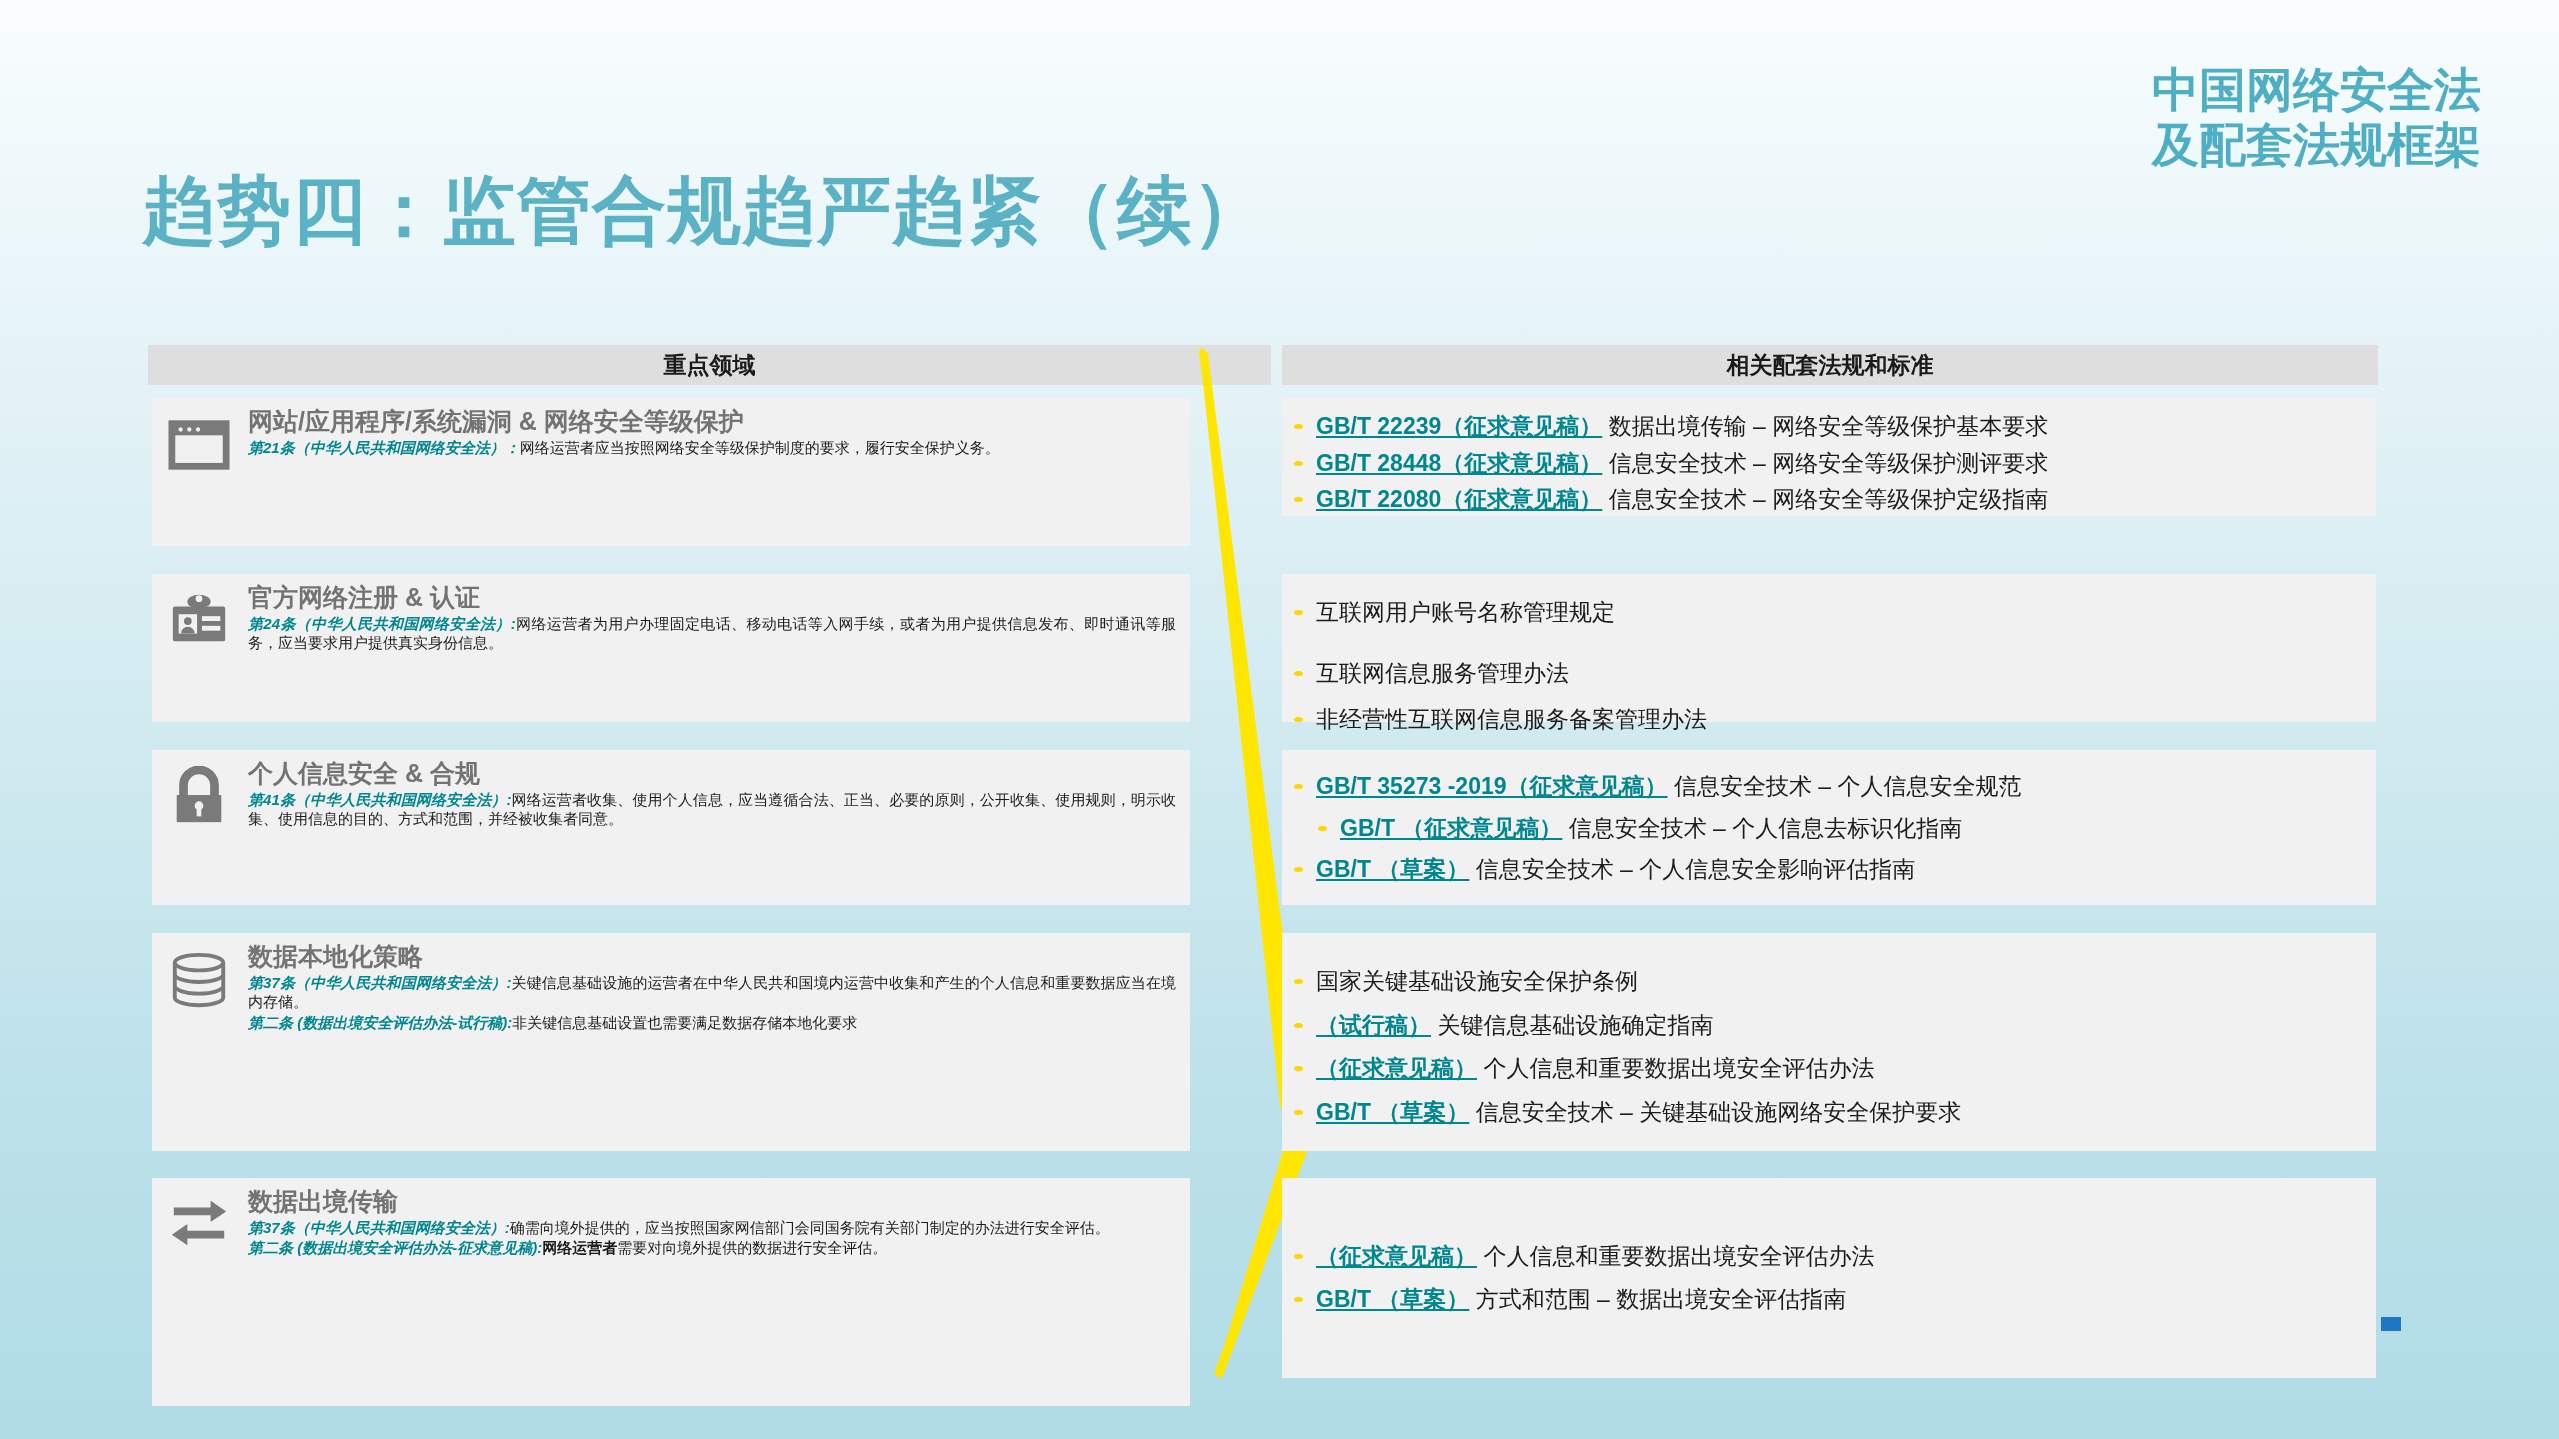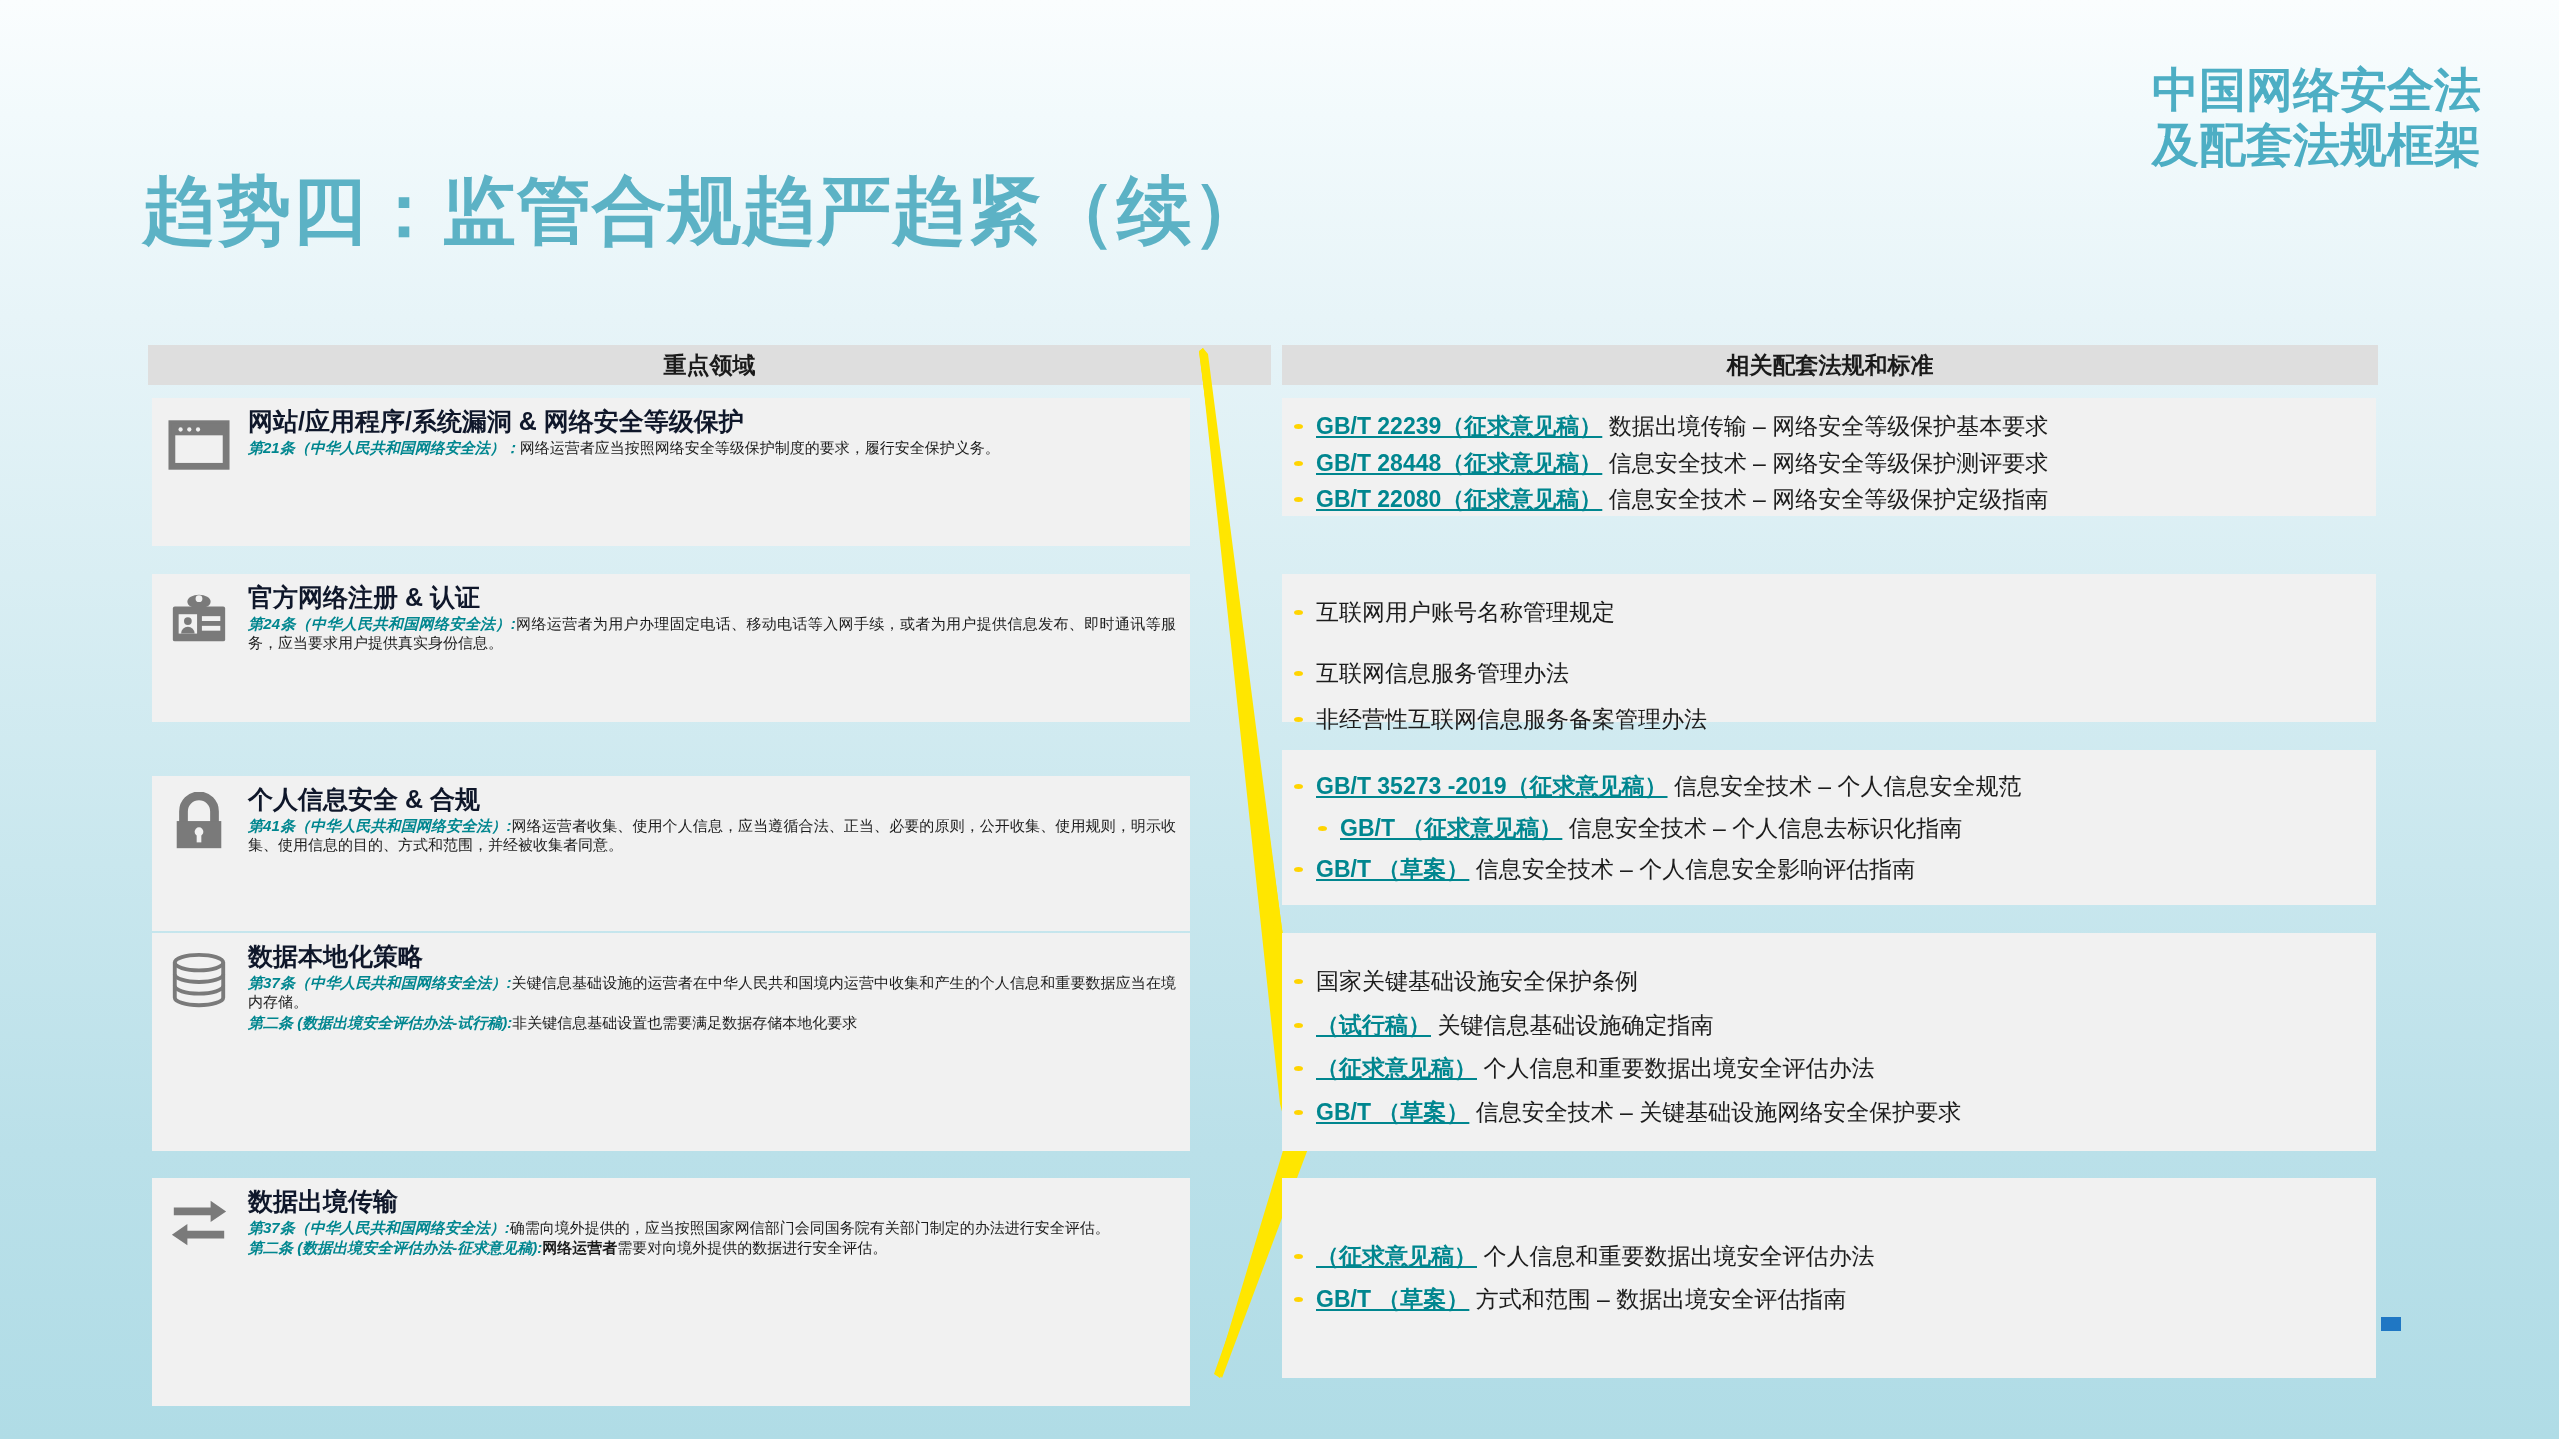--- a/index.html
+++ b/index.html
@@ -38,21 +38,21 @@
   }
 
   
   .lcard{left:152px;width:1038px;}
   .lcard .icon{
     position:absolute;left:16px;top:16px;width:62px;height:62px;
     fill:#7a7a7a;
   }
   .lcard .body{margin-left:96px;padding:8px 14px 8px 0;}
   .lcard .ttl{
-    font-size:25px;font-weight:bold;color:#0f172a;
+    font-size:25px;font-weight:bold;color:#737373;
     line-height:1.22;margin-bottom:1px;
   }
   .lcard .para{
     font-size:15px;color:#1c1c1c;line-height:1.30;
     margin-top:1px;text-align:justify;
   }
   .art{color:#00868f;font-weight:bold;font-style:italic;}
   .strong{font-weight:bold;}
 
   
@@ -124,21 +124,21 @@
     <path d="M13.5 45 a7 7 0 0 1 14 0 z" fill="#7a7a7a"></path>
     <rect x="35" y="27" width="19" height="5" fill="#f1f1f1"></rect>
     <rect x="35" y="37" width="19" height="5" fill="#f1f1f1"></rect>
   </svg>
   <div class="body">
     <div class="ttl">官方网络注册 &amp; 认证</div>
     <div class="para"><span class="art">第24条（中华人民共和国网络安全法）:</span><span>网络运营者为用户办理固定电话、移动电话等入网手续，或者为用户提供信息发布、即时通讯等服务，应当要求用户提供真实身份信息。</span></div>
   </div>
 </div>
 
-<div class="card lcard" style="top:776px;height:155px;">
+<div class="card lcard" style="top:750px;height:155px;">
   <svg class="icon" viewBox="0 0 64 64">
     <path d="M16 32 V20 a16 16 0 0 1 32 0 V32" fill="none" stroke="#7a7a7a" stroke-width="9"></path>
     <rect x="9" y="30" width="46" height="28" fill="#7a7a7a"></rect>
     <circle cx="32" cy="41" r="4.5" fill="#f1f1f1"></circle>
     <rect x="29.6" y="41" width="4.8" height="11" fill="#f1f1f1"></rect>
   </svg>
   <div class="body">
     <div class="ttl">个人信息安全 &amp; 合规</div>
     <div class="para"><span class="art">第41条（中华人民共和国网络安全法）:</span><span>网络运营者收集、使用个人信息，应当遵循合法、正当、必要的原则，公开收集、使用规则，明示收集、使用信息的目的、方式和范围，并经被收集者同意。</span></div>
   </div>

